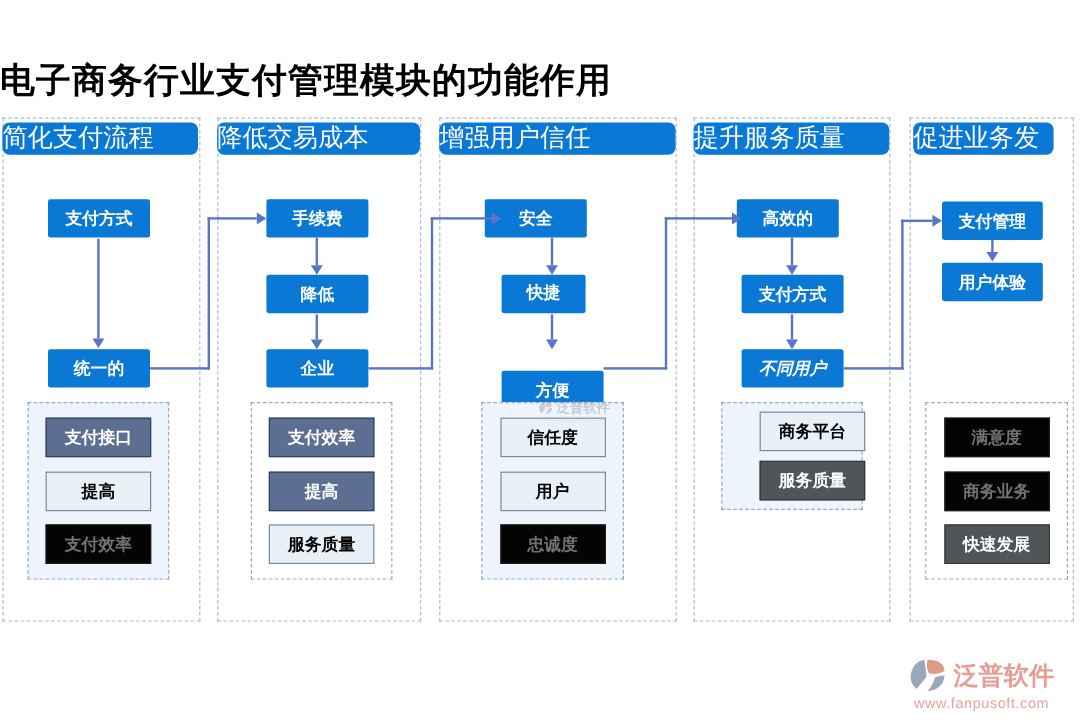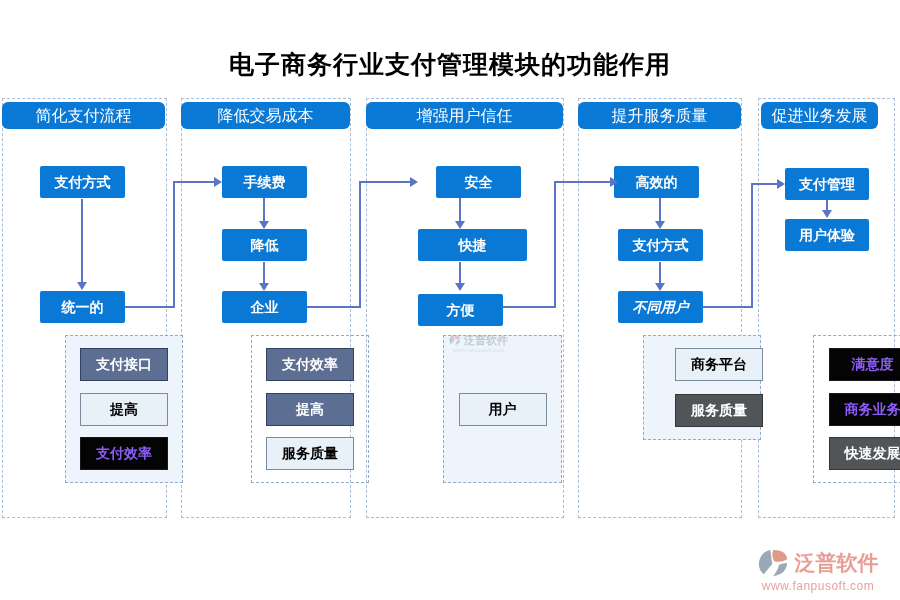--- a/index.html
+++ b/index.html
@@ -1,49 +1,49 @@
 <!DOCTYPE html>
 <html><head>
 <meta charset="utf-8">
 <style>
   html,body{margin:0;padding:0;background:#fff;}
   #canvas{position:relative;width:900px;height:600px;background:#fff;overflow:hidden;
           font-family:"Liberation Sans", sans-serif;}
 
-  .title{position:absolute;left:0;top:48px;width:100%;text-align:center;
-         font-family:"Liberation Serif", serif;font-weight:bold;font-size:25px;
+  .title{position:absolute;left:0;top:48px;width:100%;
+         font-family:"Liberation Serif", serif;font-weight:bold;font-size:29px;
          letter-spacing:1px;color:#000;}
 
   .col-frame{position:absolute;top:98px;height:420px;border:1px dashed #a9bcd6;box-sizing:border-box;}
 
   .col-header{position:absolute;top:102px;height:27px;line-height:27px;background:#0a78d5;
-              color:#fff;text-align:center;font-family:"Liberation Serif", serif;
-              font-size:16px;border-radius:6px;}
+              color:#fff;font-family:"Liberation Serif", serif;
+              font-size:21px;border-radius:6px;}
 
   .node{position:absolute;height:32px;line-height:32px;background:#0a78d5;color:#fff;
         text-align:center;font-weight:bold;font-size:14px;border-radius:2px;}
 
   .hline,.vline{position:absolute;background:#5a75c6;}
   .hline{height:2px;}
   .vline{width:2px;}
   .arr-down{position:absolute;width:0;height:0;border-left:5px solid transparent;
             border-right:5px solid transparent;border-top:8px solid #5a75c6;}
   .arr-right{position:absolute;width:0;height:0;border-top:5px solid transparent;
              border-bottom:5px solid transparent;border-left:8px solid #5a75c6;}
 
   .note-box{position:absolute;top:335px;height:148px;border:1px dashed #93abc9;
             box-sizing:border-box;display:flex;flex-direction:column;
-            justify-content:space-evenly;align-items:center;margin-left:42px;}
+            justify-content:space-evenly;align-items:center;}
   .note-box.tint{background:#edf4fb;}
-  .note-box.short{height:105px;padding-left:34px;}
+  .note-box.short{height:90px;padding-left:34px;}
   .note{width:88px;height:33px;line-height:31px;box-sizing:border-box;text-align:center;
         font-weight:bold;font-size:14px;border:1px solid transparent;}
   .note.slate{background:#5c6e92;border-color:#33415f;color:#fff;}
   .note.light{background:#e9f1f8;border-color:#7b8b9d;color:#000;}
-  .note.black{background:#040404;border-color:#1a1a1a;color:#8b5cf6;}
+  .note.black{background:#040404;border-color:#1a1a1a;color:#737373;}
   .note.darkgray{background:#515558;border-color:#35383a;color:#fff;}
 
   .watermark{position:absolute;left:449px;top:334px;opacity:0.5;line-height:1;}
   .wm-row{display:flex;align-items:center;gap:2px;}
   .wm-text{font-size:11px;font-weight:bold;color:#98a3af;}
   .wm-url{font-size:6px;color:#c3cbd3;text-align:center;margin-top:1px;}
 
   .footer{position:absolute;left:742px;top:548px;width:152px;}
   .footer-row{display:flex;align-items:center;justify-content:center;gap:3px;}
   .brand{font-size:21px;font-weight:bold;color:#e89e95;font-family:"Liberation Serif", serif;}
@@ -68,23 +68,23 @@
   <div class="col-header" style="left:578px;width:163px;">提升服务质量</div>
   <div class="col-header" style="left:761px;width:117px;">促进业务发展</div>
 
   <div class="node" style="left:40px;top:166px;width:85px;">支付方式</div>
   <div class="node" style="left:40px;top:291px;width:85px;">统一的</div>
 
   <div class="node" style="left:222px;top:166px;width:85px;">手续费</div>
   <div class="node" style="left:222px;top:229px;width:85px;">降低</div>
   <div class="node" style="left:222px;top:291px;width:85px;">企业</div>
 
-  <div class="node" style="left:436px;top:166px;width:85px;">安全</div>
-  <div class="node" style="left:418px;top:229px;width:109px;">快捷</div>
-  <div class="node" style="left:418px;top:294px;width:85px;text-align:center;">方便</div>
+  <div class="node" style="left:404px;top:166px;width:85px;">安全</div>
+  <div class="node" style="left:418px;top:229px;width:70px;font-family:Liberation Mono, monospace;">快捷</div>
+  <div class="node" style="left:418px;top:309px;width:85px;text-align:center;">方便</div>
 
   <div class="node" style="left:614px;top:166px;width:85px;">高效的</div>
   <div class="node" style="left:618px;top:229px;width:85px;">支付方式</div>
   <div class="node" style="left:618px;top:291px;width:85px;font-style:italic;">不同用户</div>
 
   <div class="node" style="left:785px;top:168px;width:84px;">支付管理</div>
   <div class="node" style="left:785px;top:219px;width:84px;">用户体验</div>
 
   <div class="vline" style="left:81px;top:199px;height:83px;"></div>
   <div class="arr-down" style="left:77px;top:282px;"></div>
@@ -133,21 +133,23 @@
     <div class="note black">支付效率</div>
   </div>
 
   <div class="note-box" style="left:209px;width:118px;">
     <div class="note slate">支付效率</div>
     <div class="note slate">提高</div>
     <div class="note light">服务质量</div>
   </div>
 
   <div class="note-box tint" style="left:401px;width:119px;">
+    <div class="note light">信任度</div>
     <div class="note light">用户</div>
+    <div class="note black">忠诚度</div>
   </div>
 
   <div class="note-box tint short" style="left:601px;width:118px;">
     <div class="note light">商务平台</div>
     <div class="note darkgray">服务质量</div>
   </div>
 
   <div class="note-box" style="left:771px;width:119px;">
     <div class="note black">满意度</div>
     <div class="note black">商务业务</div>

